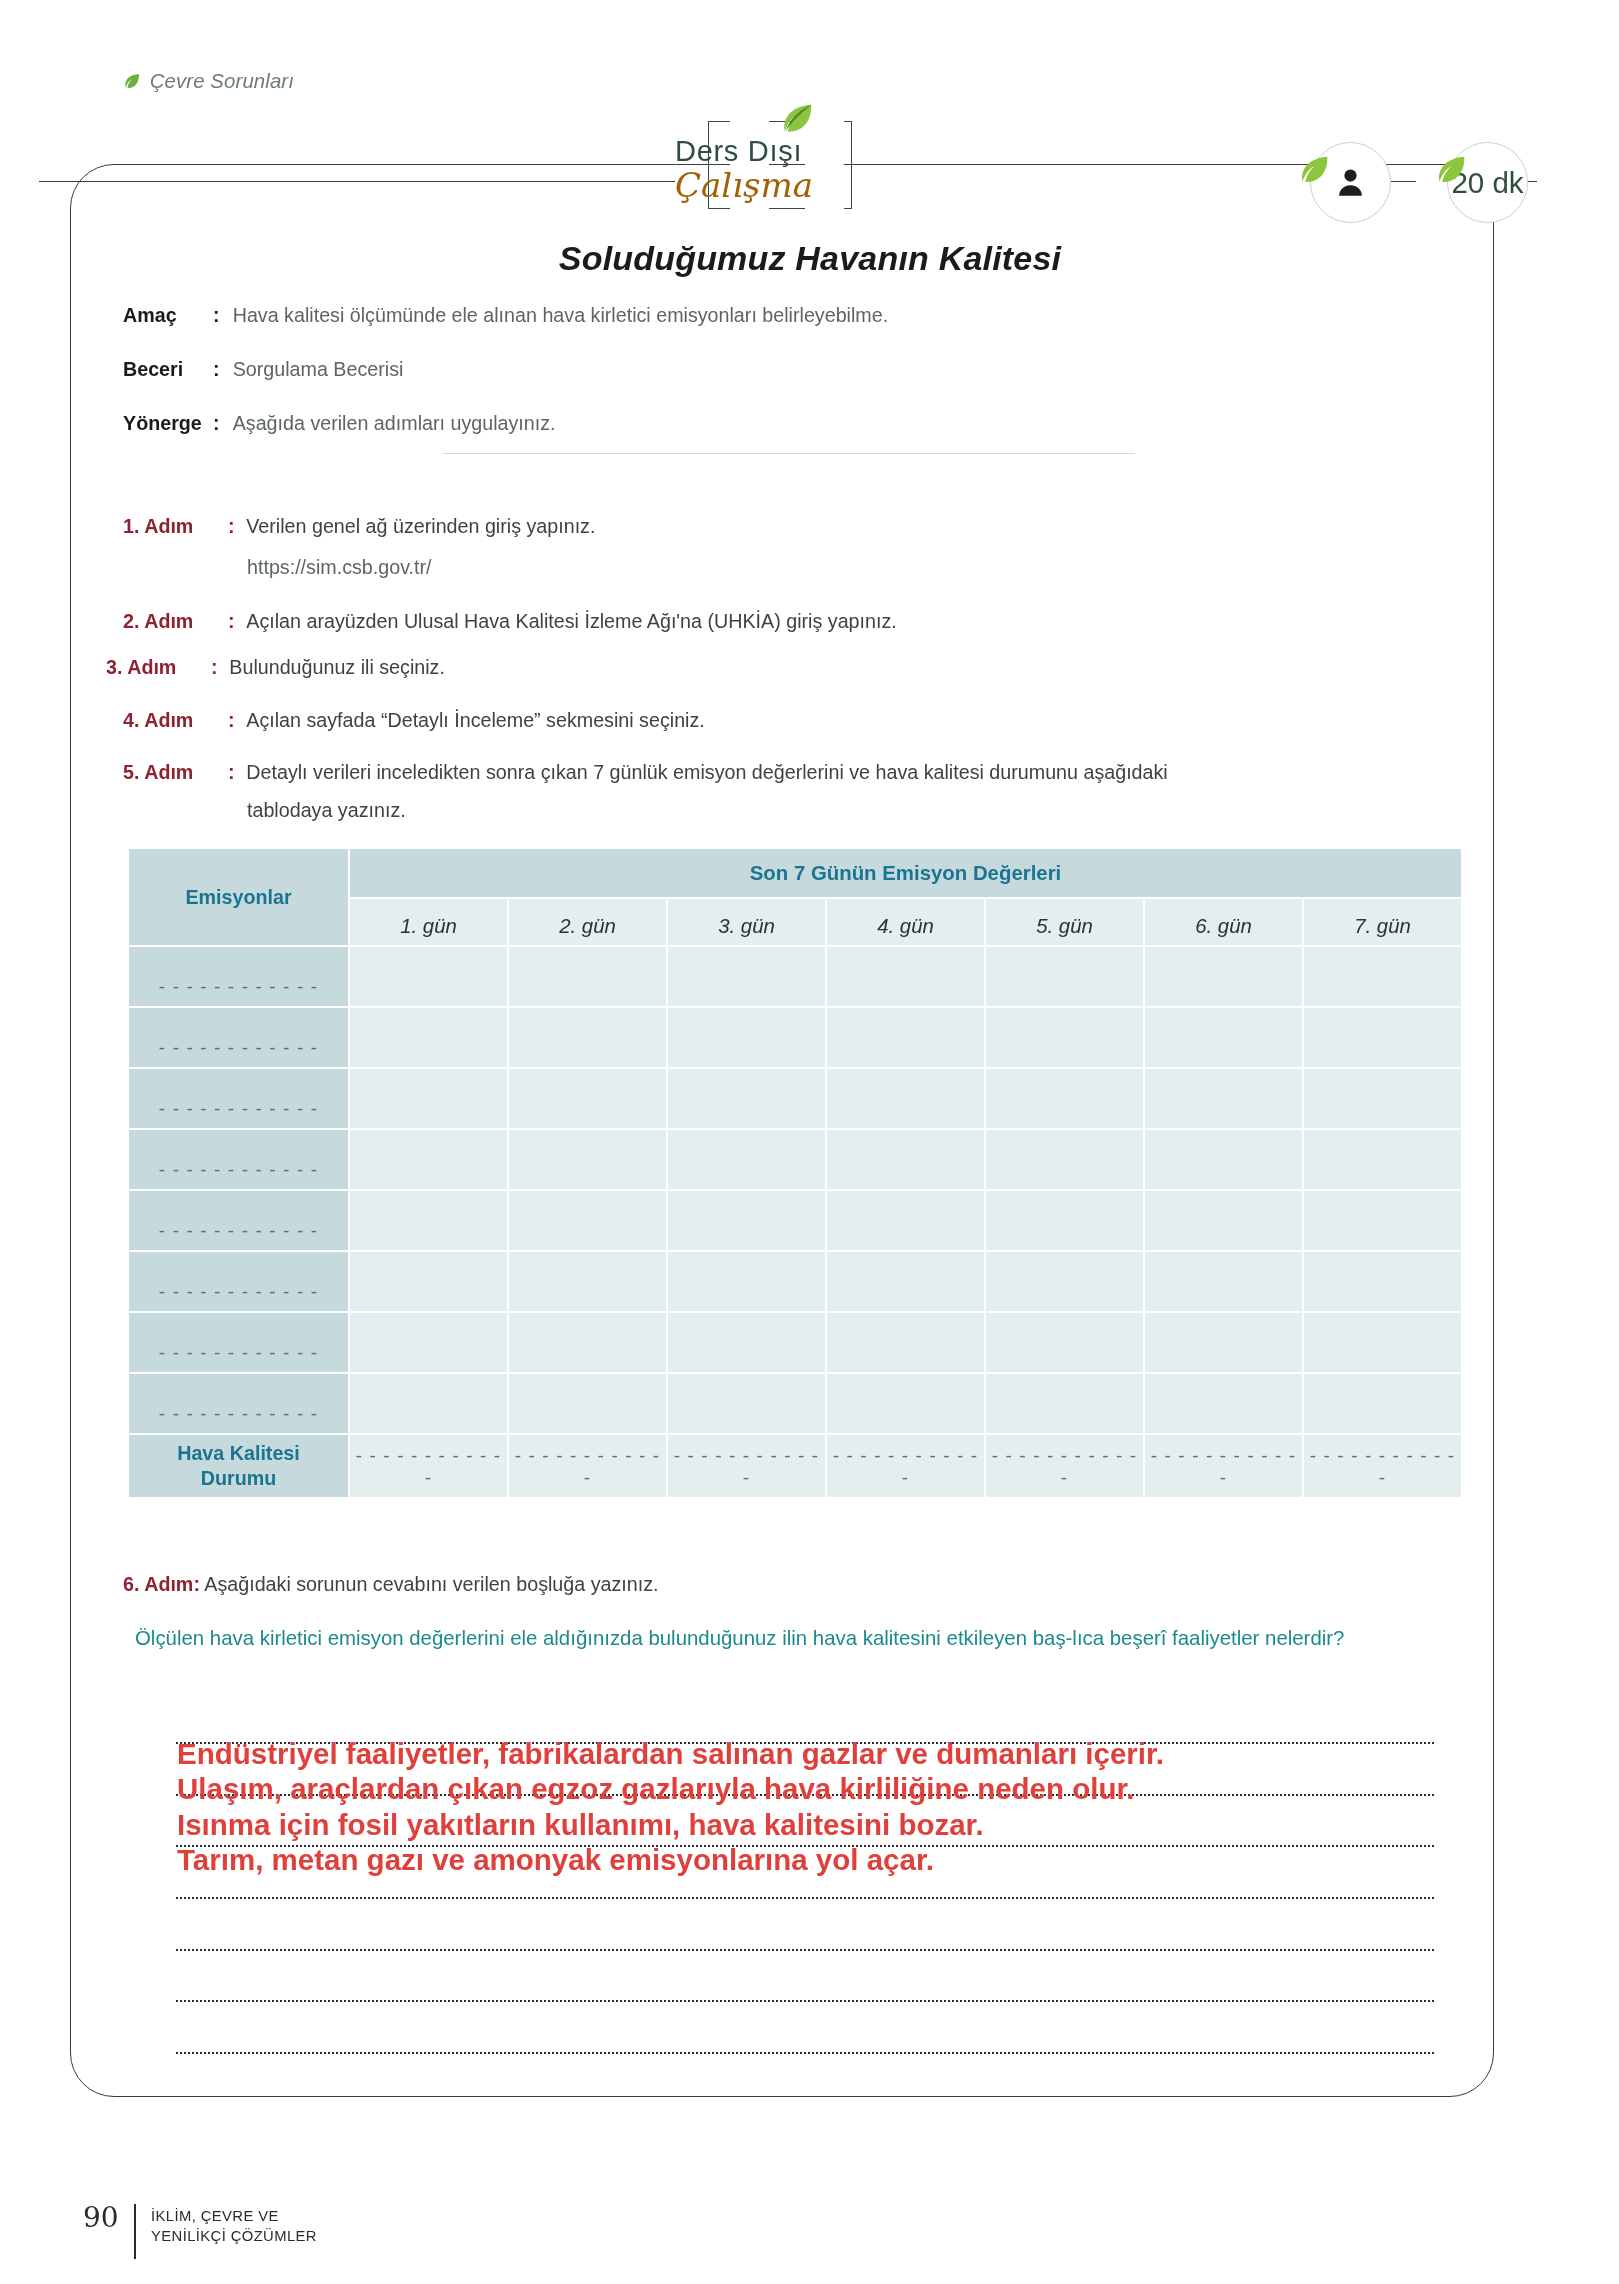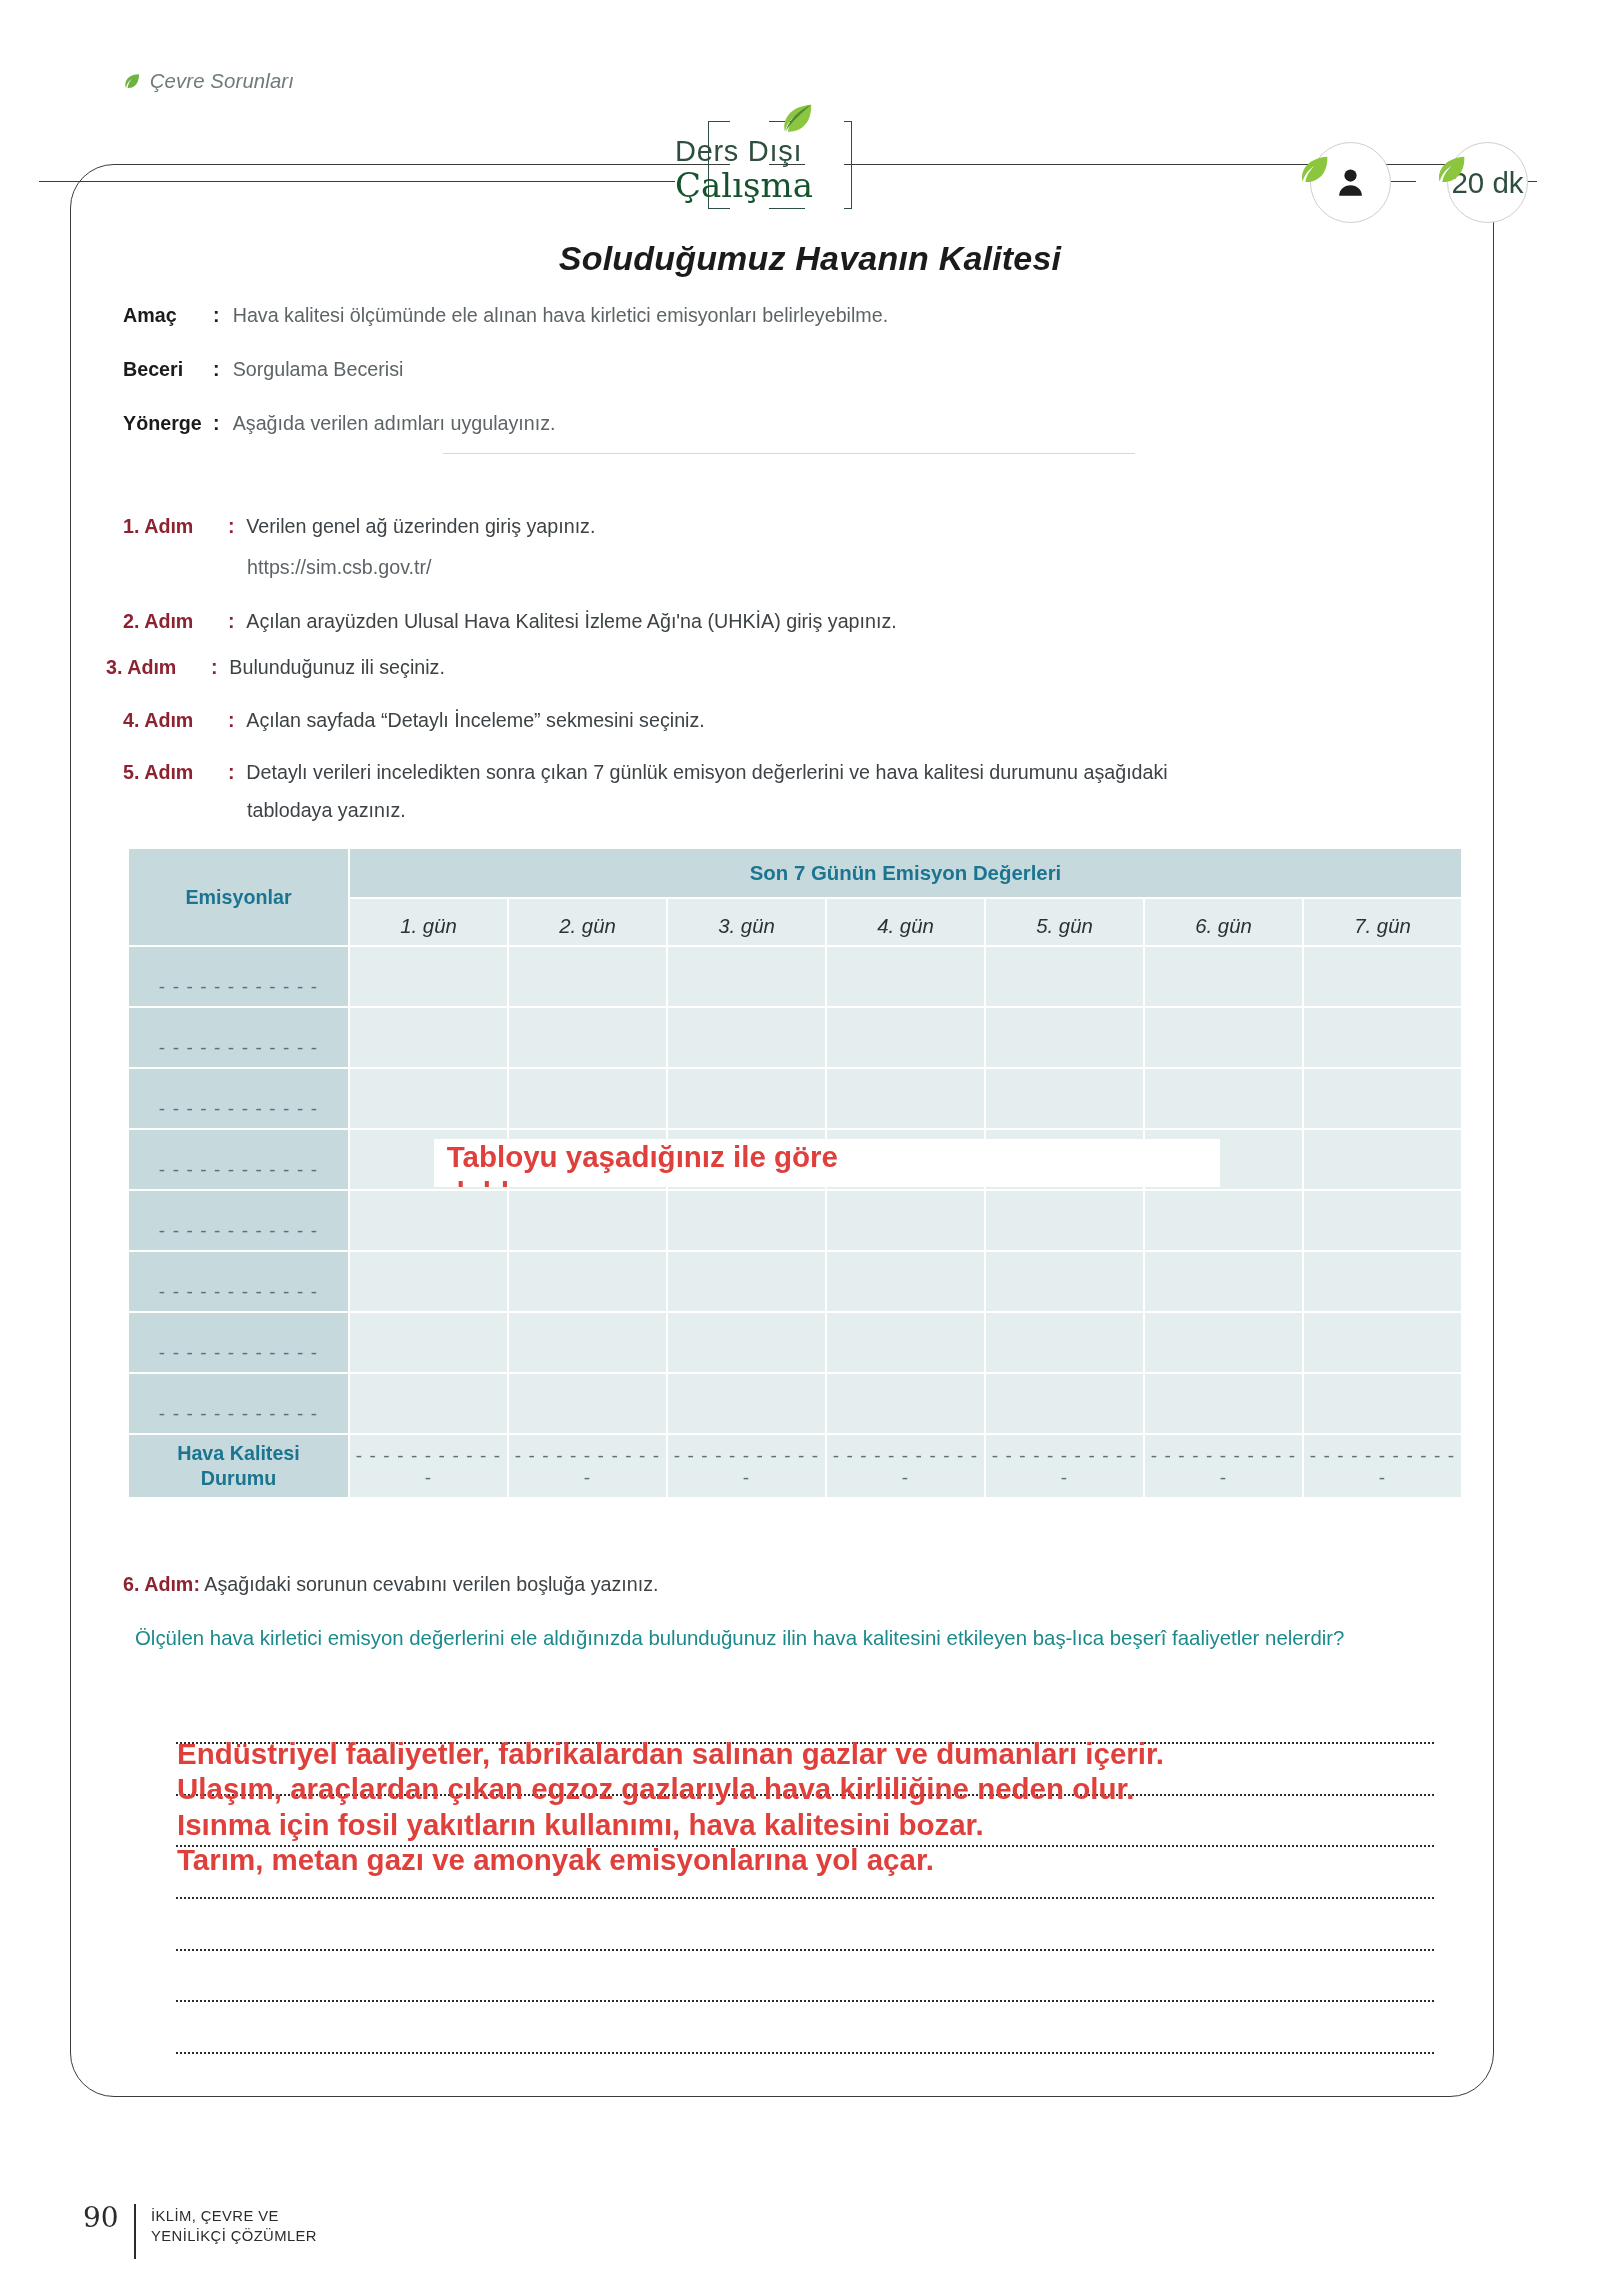--- a/index.html
+++ b/index.html
@@ -57,21 +57,21 @@
   .logo-brackets::before{left:21px;}
   .logo-brackets::after{right:7px;}
   .ders-disi{
     position:absolute;left:0;top:37px;width:211px;
     font-size:29px;color:#2f4f3e;letter-spacing:0.7px;
     font-family:"Liberation Sans", sans-serif;
     z-index:4;
   }
   .calisma{
     position:absolute;left:0;top:67px;width:211px;
-    font-size:34px;color:#14532d;
+    font-size:34px;color:#a16207;font-style:italic;
     font-family:"DejaVu Serif", serif;
     z-index:4;
   }
   .leaf-logo{position:absolute;left:105px;top:4.2px;width:34px;height:34px;z-index:5;}
 
   .rule{
     position:absolute;height:1.4px;background:#3b3b3b;top:83px;
   }
   .rule-l{left:-636px;width:636px;}
   .rule-mid1{left:714px;width:27px;}
@@ -474,24 +474,20 @@
       <td class="c-cell">
             <span class="dashline">- - - - - - - - - - - -</span>
           </td>
       <td class="c-cell">
             <span class="dashline">- - - - - - - - - - - -</span>
           </td>
     </tr>
   </tbody>
     </table>
 
-  <div class="tbl-note">
-    <span>Tabloyu yaşadığınız ile göre</span>
-    <span>doldurunuz.</span>
-  </div>
 
   <div class="step6">
     <b>6. Adım:</b>
     <span>Aşağıdaki sorunun cevabını verilen boşluğa yazınız.</span>
   </div>
 
   <div class="question">Ölçülen hava kirletici emisyon değerlerini ele aldığınızda bulunduğunuz ilin hava kalitesini etkileyen baş-lıca beşerî faaliyetler nelerdir?</div>
 
   <div class="ans-lines">
     <div class="ans-line"></div>

